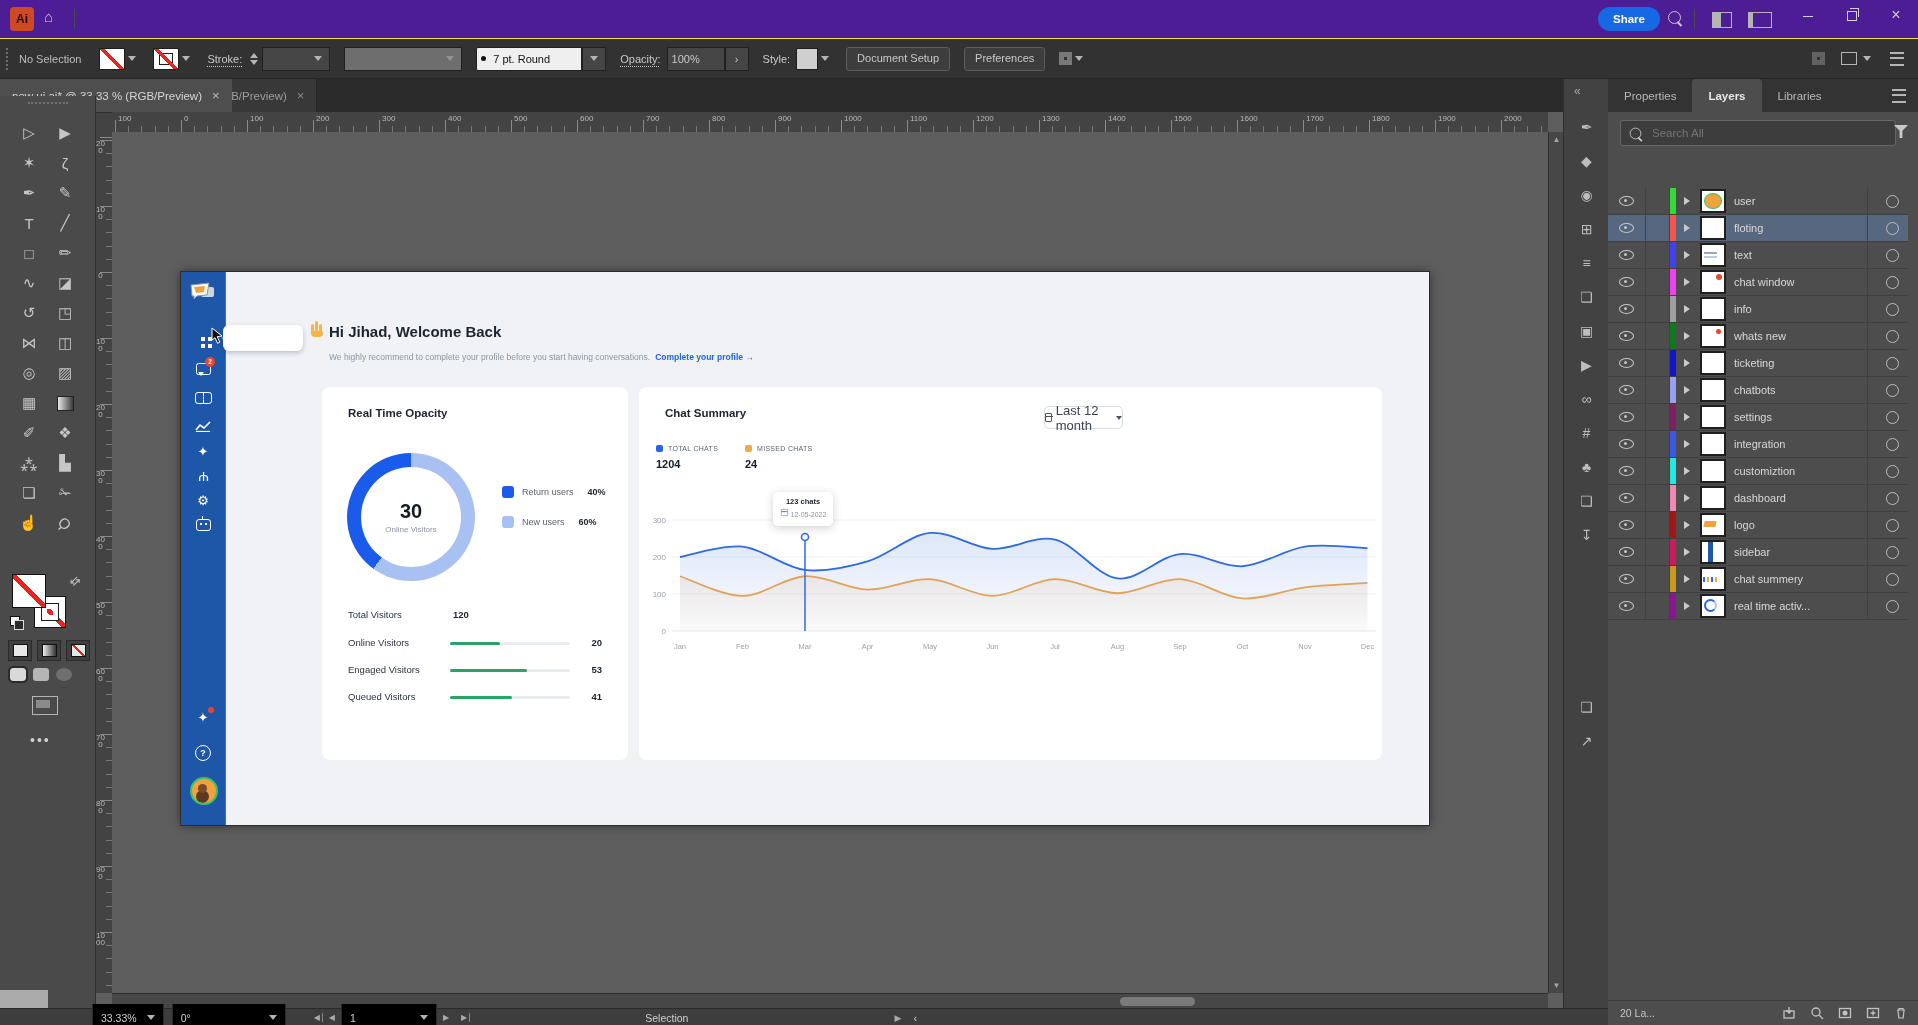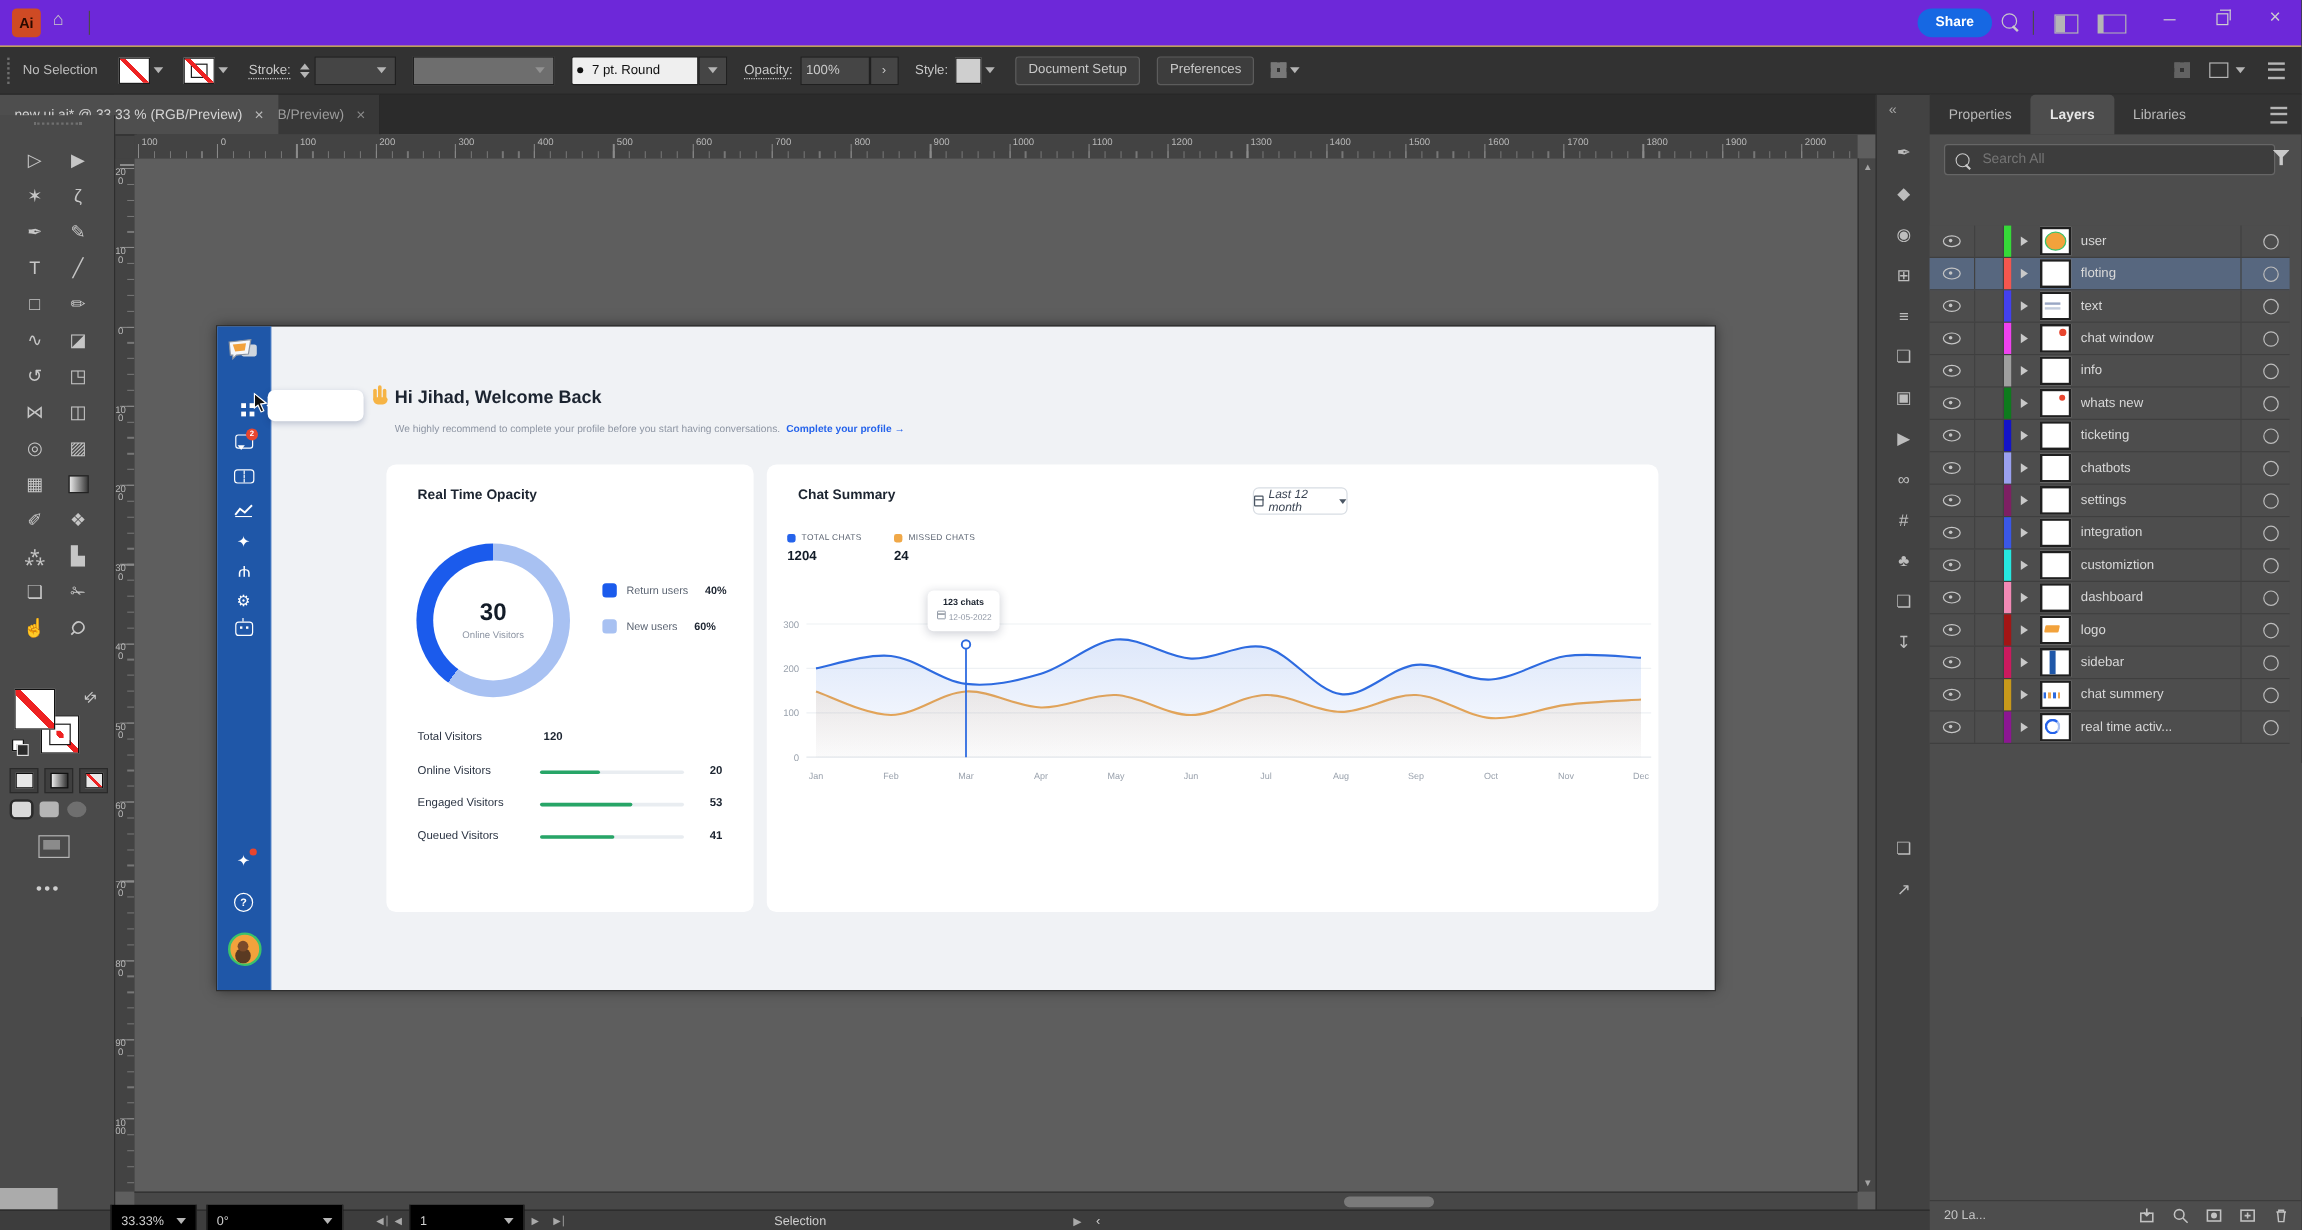--- a/index.html
+++ b/index.html
@@ -1,21 +1,21 @@
 <!DOCTYPE html>
 <html><head>
 <meta charset="utf-8">
 <style>
   html,body{margin:0;padding:0;background:#222;}
   #app{position:relative;width:1918px;height:1025px;overflow:hidden;
        font-family:"Liberation Sans",sans-serif;background:#5e5e5e;
        -webkit-font-smoothing:antialiased;color:#d6d6d6;}
   .abs{position:absolute;}
   
-  #titlebar{left:0;top:0;width:1918px;height:38px;background:#6d28d9;border-bottom:1px solid #fde047;}
+  #titlebar{left:0;top:0;width:1918px;height:38px;background:#4c1d95;border-bottom:5px solid #fde047;}
   #ai-logo{left:10px;top:7px;width:24px;height:24px;background:#cf4a24;border-radius:4px;color:#2a0a00;
            font-weight:bold;font-size:12px;text-align:center;line-height:24px;}
   #home-ic{left:44px;top:8px;font-size:15px;color:#c9c9c9;}
   .vsep{width:1px;background:#4a4a4a;}
   #menus{left:88px;top:0;height:38px;display:flex;align-items:center;gap:27px;font-size:12.5px;color:#d6d6d6;}
   #share-btn{left:1598px;top:7px;height:24px;padding:0 15px;background:#1668e3;color:#fff;border-radius:12px;
              font-size:11.5px;line-height:24px;font-weight:bold;}
   .mag{width:11px;height:11px;border:1.6px solid #c9c9c9;border-radius:50%;position:relative;}
   .mag::after{content:"";position:absolute;left:9px;top:9px;width:6px;height:1.8px;background:#c9c9c9;
               transform:rotate(45deg);transform-origin:0 0;}
@@ -146,21 +146,21 @@
   #donut-lab{font-size:8px;color:#8d95a3;margin-top:2px;}
   .lg-row{position:absolute;left:180px;display:flex;align-items:center;gap:8px;font-size:9px;color:#5b6472;}
   .lg-sq{width:12px;height:12px;border-radius:3px;}
   .lg-val{font-weight:bold;color:#1c2430;margin-left:6px;}
   .rt-row{position:absolute;left:26px;width:254px;height:14px;font-size:9.5px;color:#2a3342;}
   .rt-row .val{position:absolute;right:0;top:0;font-weight:bold;color:#1c2430;}
   .rt-row .val120{position:absolute;left:105px;top:0;font-weight:bold;color:#1c2430;}
   .rt-bar{position:absolute;left:102px;top:5px;width:120px;height:3px;border-radius:2px;background:#e9edf1;}
   .rt-fill{height:3px;border-radius:2px;}
   #range-btn{position:absolute;left:405px;top:19px;width:77px;height:21px;border:1px solid #d8dde3;border-radius:5px;
-             display:flex;align-items:center;justify-content:center;gap:4px;font-size:10px;color:#3a4453;font-style:italic;}
+             display:flex;align-items:center;justify-content:center;gap:4px;font-size:13px;color:#3a4453;}
   .calic{display:inline-block;width:7px;height:7px;border:1px solid #4a5563;border-radius:1px;position:relative;}
   .calic::before{content:"";position:absolute;left:0px;top:1.5px;width:7px;height:1px;background:#4a5563;}
   .dnchev{width:0;height:0;border:3px solid transparent;border-top:4px solid #4a5563;margin-top:3px;}
   .tot-sq{position:absolute;width:7px;height:7px;border-radius:2px;}
   .tot-lab{position:absolute;font-size:7px;color:#5b6472;letter-spacing:.3px;}
   .tot-val{position:absolute;font-size:11px;font-weight:bold;color:#131c28;}
   #chart-svg{position:absolute;left:0;top:0;}
   #chart-tip{position:absolute;left:134px;top:105px;width:60px;height:34px;background:#fff;border-radius:5px;
              box-shadow:0 2px 8px rgba(30,40,70,.22);text-align:center;font-size:7px;color:#8d95a3;}
   #chart-tip .t1{font-weight:bold;color:#1c2430;font-size:7.5px;margin-top:5px;}

